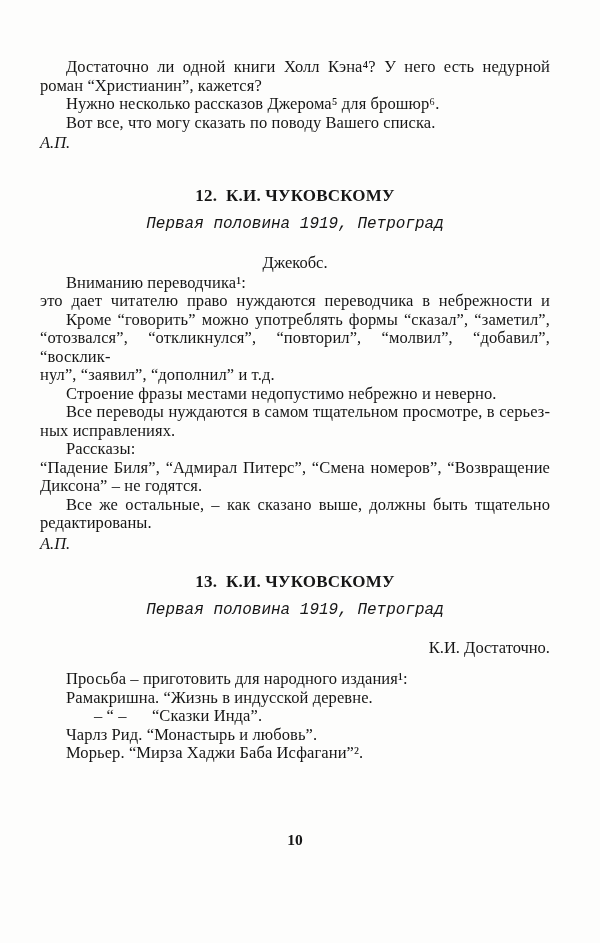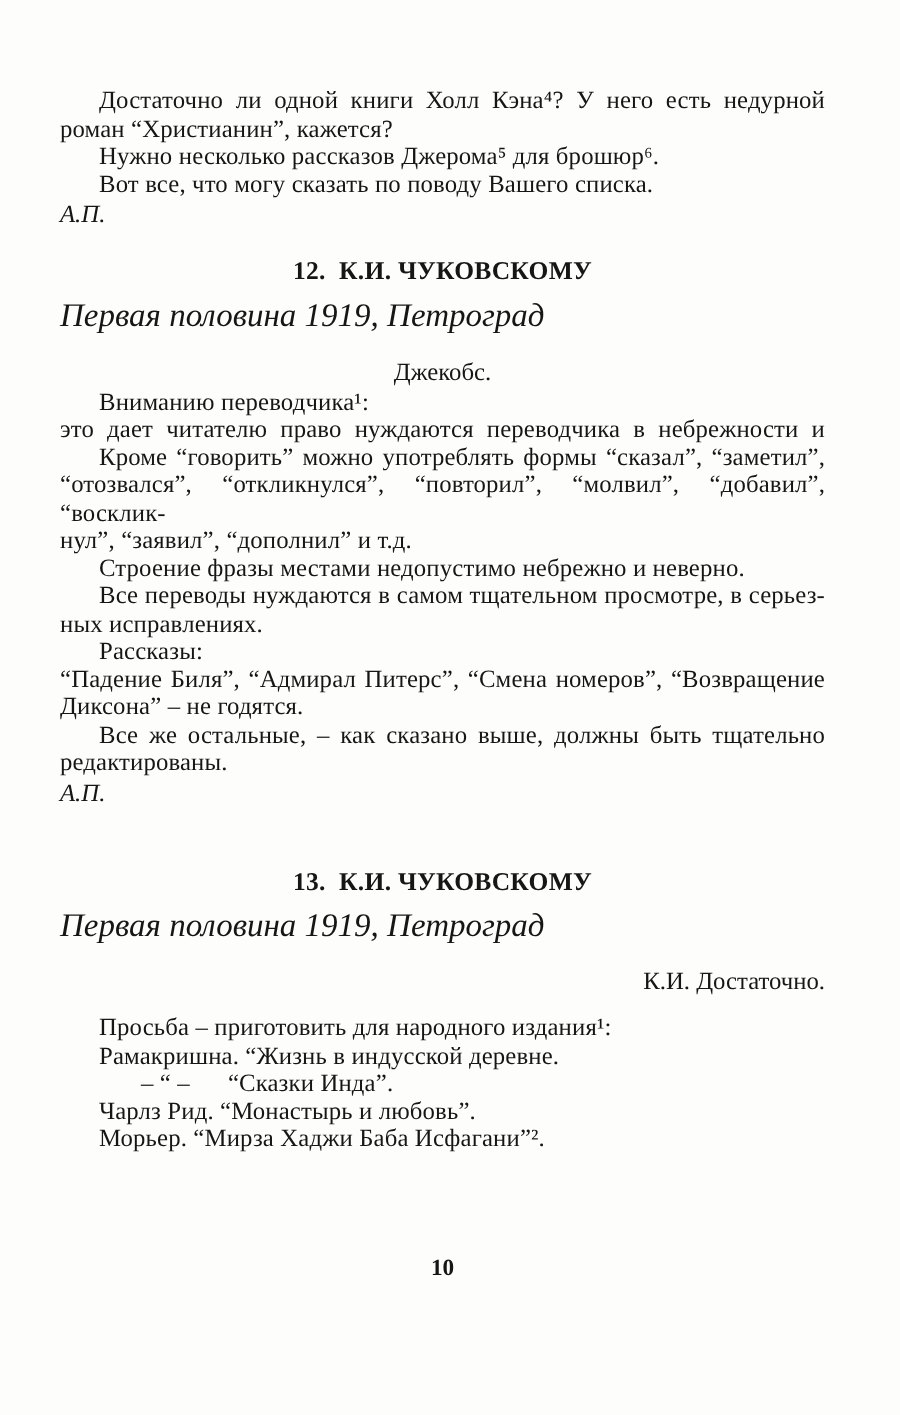--- a/index.html
+++ b/index.html
@@ -28,35 +28,36 @@
   .line.ind{text-indent:26px;}
   .line.ditto{padding-left:28px;white-space:pre-wrap;}
   .sig{
     font-size:16.5px;line-height:18.5px;
     font-style:italic;
     text-align:left;
     padding-right:14px;
     margin-top:2px;
   }
   .letter{margin:0;}
-  .letter-12{margin-top:18px;}
-  .letter-13{margin-top:40px;}
+  .letter-12{margin-top:33px;}
+  .letter-13{margin-top:19px;}
   .heading{
     margin:0;
     font-size:17px;line-height:20px;
     font-weight:bold;
     text-align:center;
     white-space:pre-wrap;
     letter-spacing:.2px;
   }
   .dateline{
     margin-top:9px;
-    font-size:22px;line-height:19px;
+    font-size:16px;line-height:19px;
     font-style:italic;
-    text-align:left;
+    text-align:center;
+    font-family:Liberation Mono, monospace;
   }
   .salutation{
     margin-top:19px;
     font-size:16.5px;line-height:19px;
     text-align:center;
   }
   .addressee{
     margin-top:18px;
     font-size:16.5px;line-height:19px;
     text-align:right;

